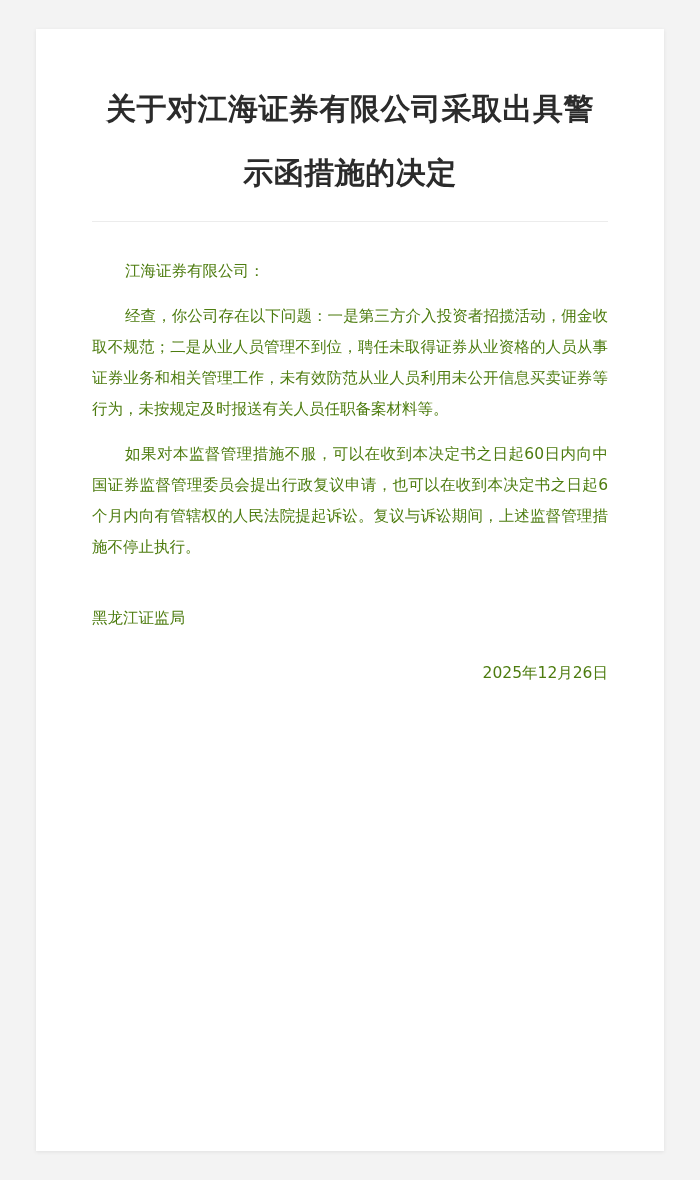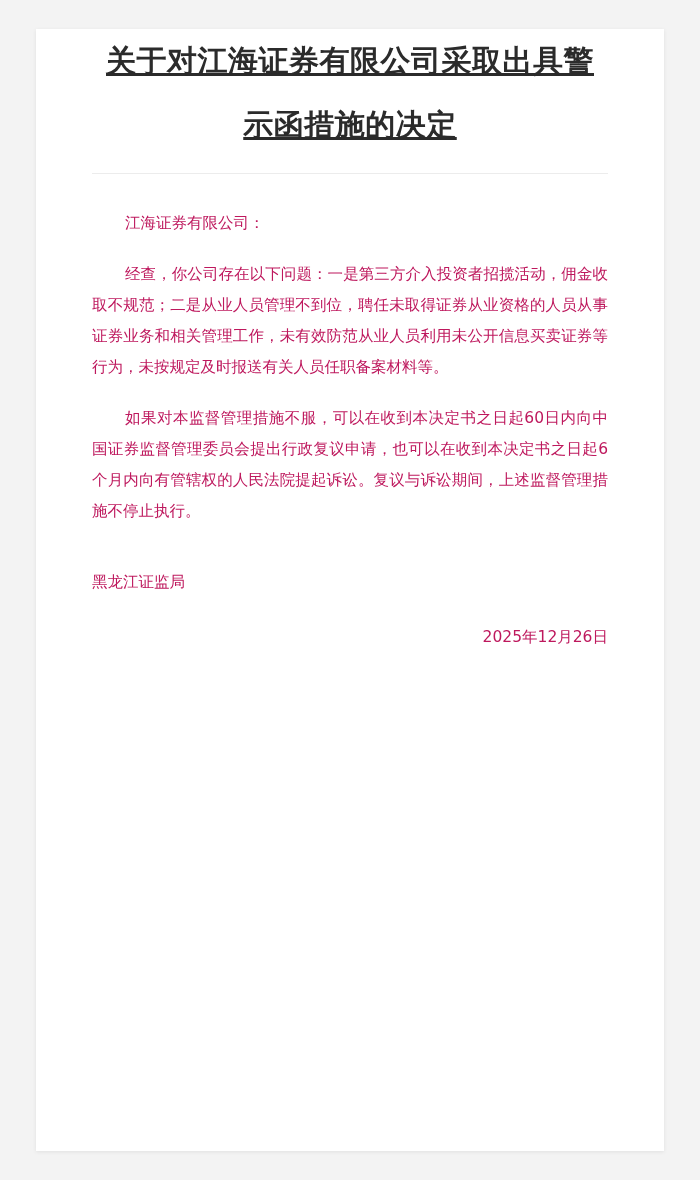--- a/index.html
+++ b/index.html
@@ -21,46 +21,46 @@
       top: 29px;
       width: 628px;
       height: 1122px;
       background: #ffffff;
       box-shadow: 0 1px 4px rgba(0,0,0,0.08);
       box-sizing: border-box;
       padding: 0 56px;
     }
     .title {
       margin: 0;
+      padding-top: 48px;
       font-size: 30px;
       font-weight: bold;
       line-height: 64px;
       text-align: center;
       color: #2b2b2b;
       letter-spacing: 0.5px;
-      text-decoration: underline;
     }
     .divider {
       height: 1px;
       background: #ececec;
       margin-top: 16px;
       margin-bottom: 0;
     }
     .body-text {
       font-size: 15.5px;
       line-height: 31px;
-      color: #be185d;
+      color: #4d7c0f;
       text-align: justify;
     }
     .salutation {
       margin: 34px 0 0 0;
       text-indent: 33px;
     }
     .para {
-      margin: 20px 0 0 0;
+      margin: 14px 0 0 0;
       text-indent: 33px;
     }
     .signature {
       margin: 40px 0 0 0;
     }
     .date {
       margin: 24px 0 0 0;
       text-align: right;
     }
   </style>

